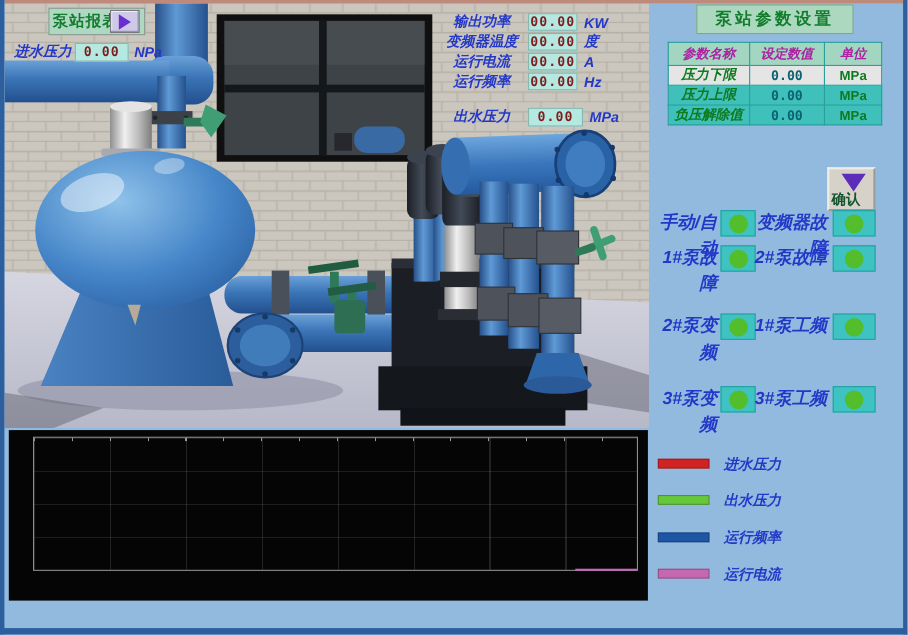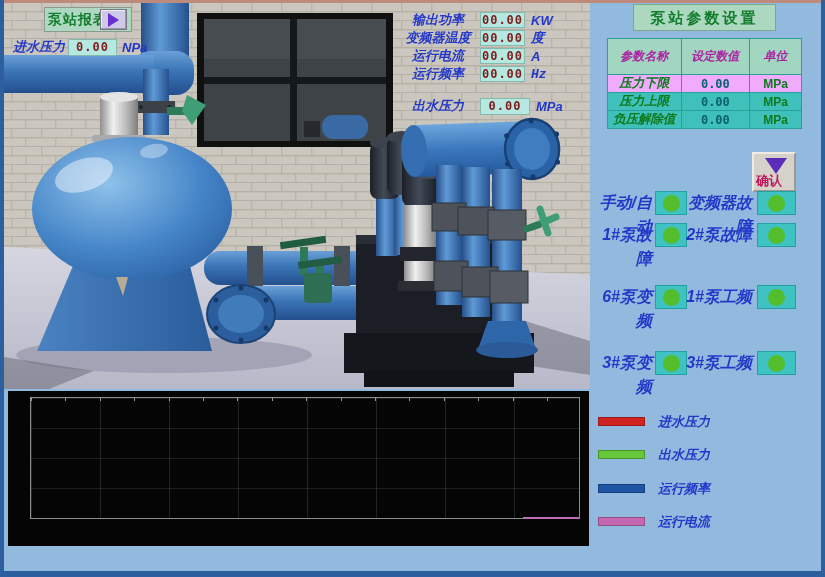--- a/index.html
+++ b/index.html
@@ -30,32 +30,32 @@
   .flabel { font-size:13px; text-align:center; }
   .fvalue { background:#b5e8e0; border:1px solid #86b8ae; color:#7f1d1d; font-family:"DejaVu Sans Mono", monospace;
     font-size:12px; font-weight:bold; text-align:center; letter-spacing:1px; }
   .funit { font-size:13px; font-weight:bold; font-style:italic; color:#2438c8; }
 
   
   .panel-title { position:absolute; left:633px; top:4px; width:143px; height:27px; background:#abd8bf; border:1px solid #7fa58d;
     color:#127d2c; font-weight:bold; font-size:15px; letter-spacing:3px; text-align:center; line-height:25px; }
   .ptable { position:absolute; left:607px; top:38px; width:195px; border-collapse:collapse; }
   .ptable td { border:1px solid #27a099; height:17px; text-align:center; vertical-align:middle; }
-  .ptable .hrow td { background:#a3d6c0; color:#ab22a2; font-weight:bold; font-style:italic; font-size:12px; height:36px; }
+  .ptable .hrow td { background:#a3d6c0; color:#ab22a2; font-weight:bold; font-style:italic; font-size:12px; height:21px; }
   .ptable .drow td { background:#3fc0ba; }
-  .ptable .drow.alt td { background:#f0abfc;text-align:center; }
+  .ptable .drow.alt td { background:#e5e5e5;text-align:center; }
   .ptable .pname { color:#0e7a1e; font-weight:bold; font-style:italic; font-size:12.5px; width:74px; }
   .ptable .pval { color:#0b6272; font-weight:bold; font-size:12px; font-family:"DejaVu Sans Mono", monospace; width:69px; }
   .ptable .punit { color:#0e7a1e; font-weight:bold; font-size:12px; width:52px; }
 
   .confirm-btn { position:absolute; left:752px; top:152px; width:44px; height:40px; background:#d6d2ca;
     border:2px outset #efece6; }
   .confirm-btn .tri-d { position:absolute; left:11px; top:4px; width:0; height:0;
     border-left:11px solid transparent; border-right:11px solid transparent; border-top:16px solid #5b2db8; }
-  .confirm-btn .clabel { position:absolute; left:2px; bottom:0px; color:#be185d; font-weight:bold; font-size:13px; }
+  .confirm-btn .clabel { position:absolute; left:2px; bottom:0px; color:#14532d; font-weight:bold; font-size:13px; }
 
   
   .ind-row { position:absolute; left:588px; width:233px; height:24px; }
   .ind-label { position:absolute; top:0; height:24px; line-height:24px; font-size:16px; text-align:right; }
   .ind-label.l { left:0; width:64px; }
   .ind-label.r { left:98px; width:66px; }
   .ind-box { position:absolute; top:0; height:24px; background:#3fc2c2; border:1px solid #23a0a0; }
   .ind-box.l { left:67px; width:32px; }
   .ind-box.r { left:169px; width:39px; }
   .lamp { position:absolute; left:50%; top:50%; width:17px; height:17px; margin:-8.5px 0 0 -8.5px; border-radius:50%; background:#53bd2b; }
@@ -276,21 +276,21 @@
     <span class="funit" style="margin-left:6px;">度</span>
   </div>
   <div class="field-row" style="left:398px; top:47px;">
     <span class="cn flabel" style="width:80px;">运行电流</span>
     <span class="fvalue" style="width:45px; height:16px; line-height:14px; margin-left:2px;">00.00</span>
     <span class="funit" style="margin-left:6px;">A</span>
   </div>
   <div class="field-row" style="left:398px; top:65px;">
     <span class="cn flabel" style="width:80px;">运行频率</span>
     <span class="fvalue" style="width:45px; height:16px; line-height:14px; margin-left:2px;">00.00</span>
-    <span class="funit" style="margin-left:6px;font-family:Liberation Mono, monospace;">Hz</span>
+    <span class="funit" style="margin-left:6px;">Hz</span>
   </div>
 
   <div class="field-row" style="left:398px; top:97px;">
     <span class="cn flabel" style="width:80px;">出水压力</span>
     <span class="fvalue" style="width:50px; height:17px; line-height:15px; margin-left:2px;">0.00</span>
     <span class="funit" style="margin-left:6px;">MPa</span>
   </div>
 
   <div class="panel-title">泵站参数设置</div>
 
@@ -338,21 +338,21 @@
     <span class="cn ind-label l">1#泵故障</span>
     <span class="ind-box l">
         <span class="lamp" style="background: rgb(83, 189, 43);"></span>
       </span>
     <span class="cn ind-label r">2#泵故障</span>
     <span class="ind-box r">
         <span class="lamp" style="background: rgb(83, 189, 43);"></span>
       </span>
   </div>
   <div class="ind-row" style="top:285px;">
-    <span class="cn ind-label l">6#泵变频</span>
+    <span class="cn ind-label l">2#泵变频</span>
     <span class="ind-box l">
         <span class="lamp" style="background: rgb(83, 189, 43);"></span>
       </span>
     <span class="cn ind-label r">1#泵工频</span>
     <span class="ind-box r">
         <span class="lamp" style="background: rgb(83, 189, 43);"></span>
       </span>
   </div>
   <div class="ind-row" style="top:351px;">
     <span class="cn ind-label l">3#泵变频</span>

